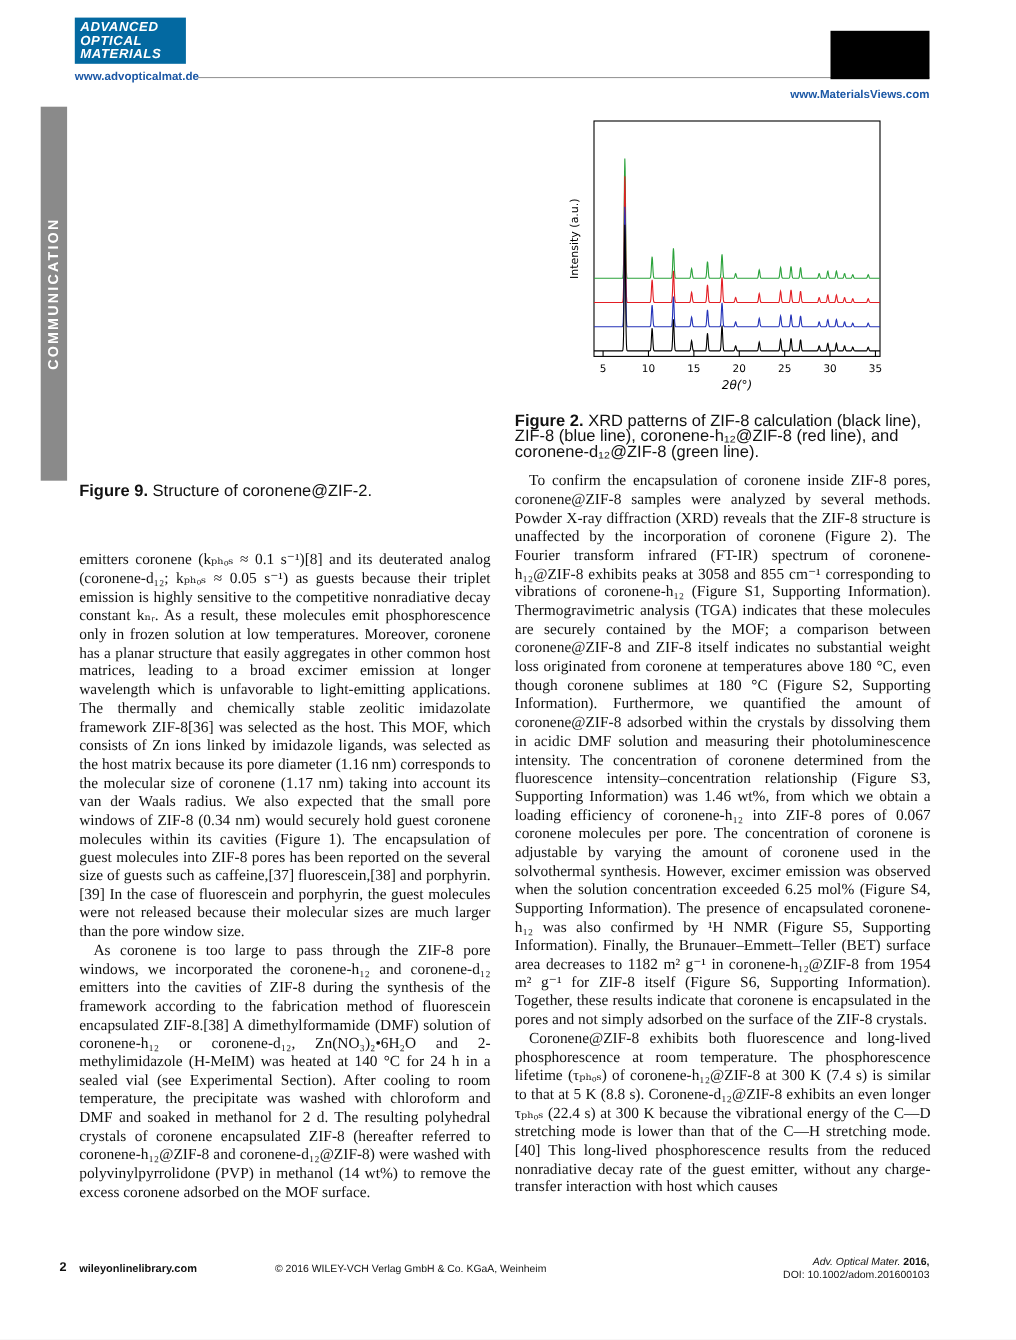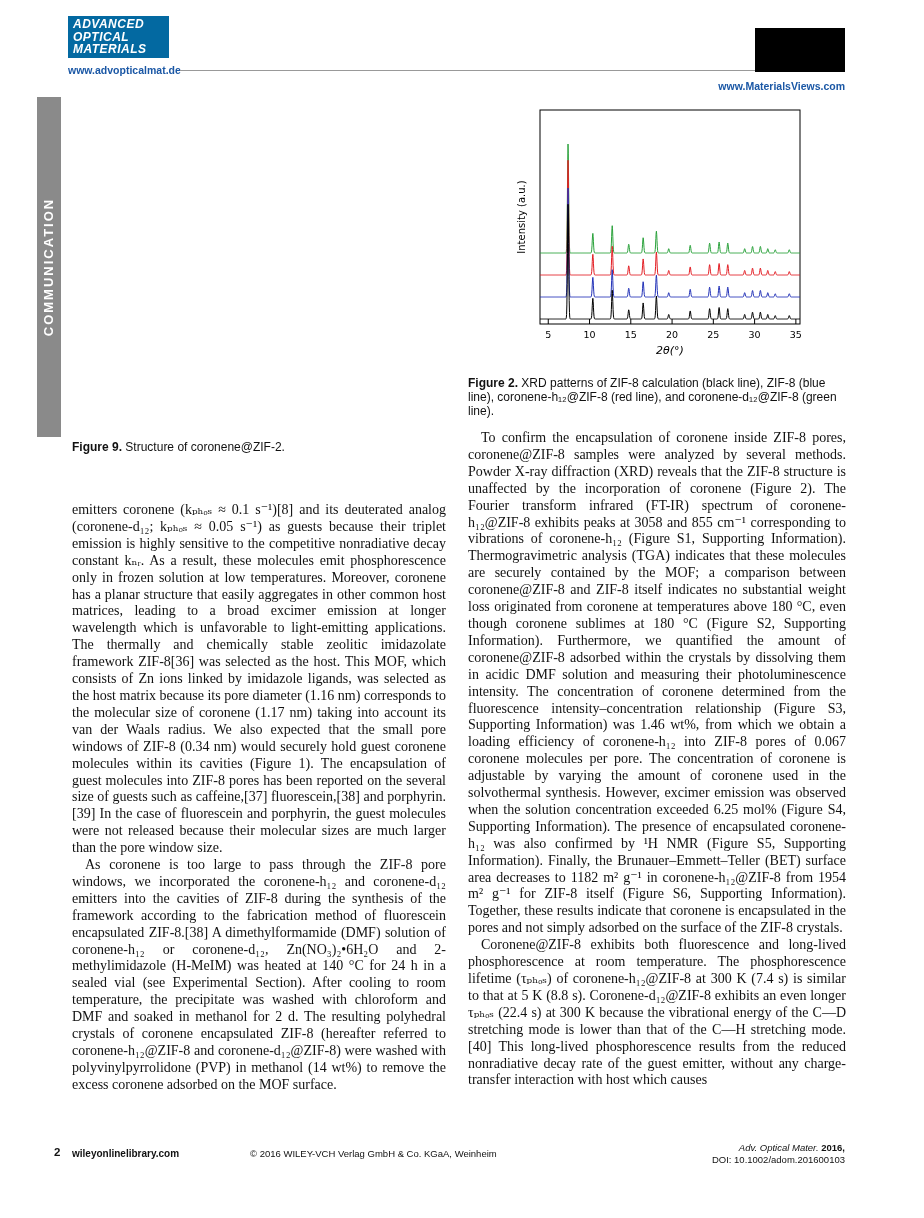--- a/index.html
+++ b/index.html
@@ -29,21 +29,21 @@
   
   .chart-fig { position:absolute; left:514px; top:102px; width:292px; height:262px; background:#fff; }
   .chart-fig svg { font-family:"DejaVu Sans","Liberation Sans",sans-serif; }
   .legend { position:absolute; top:14px; right:6px; }
   .legend-item { display:flex; align-items:center; gap:5px; margin-bottom:4px; }
   .swatch { width:20px; height:2px; background:#000; flex:0 0 auto; }
   .legend-label { font-family:"DejaVu Sans","Liberation Sans",sans-serif; font-size:8.6px; color:#111; white-space:nowrap; }
 
   
   .caption { position:absolute; font-family:"Liberation Sans","DejaVu Sans",sans-serif;
-    font-size:12px; line-height:14px; color:#111; text-align:left; }
+    font-size:15px; line-height:14px; color:#111; text-align:left; }
   .caption .cap-label { font-weight:bold; }
   .fig2-caption { left:468px; top:376px; width:378px; }
   .fig1-caption { left:72px; top:440px; width:374px; }
 
   
   .col { position:absolute; font-size:14px; line-height:16.9px; text-align:justify; }
   .col p { margin:0; }
   .col p.indent { text-indent:13px; }
   .col-left  { left:72px;  top:502px; width:374px; max-height:648px; overflow:hidden; }
   .col-right { left:468px; top:430px; width:378px; max-height:712px; overflow:hidden; }

